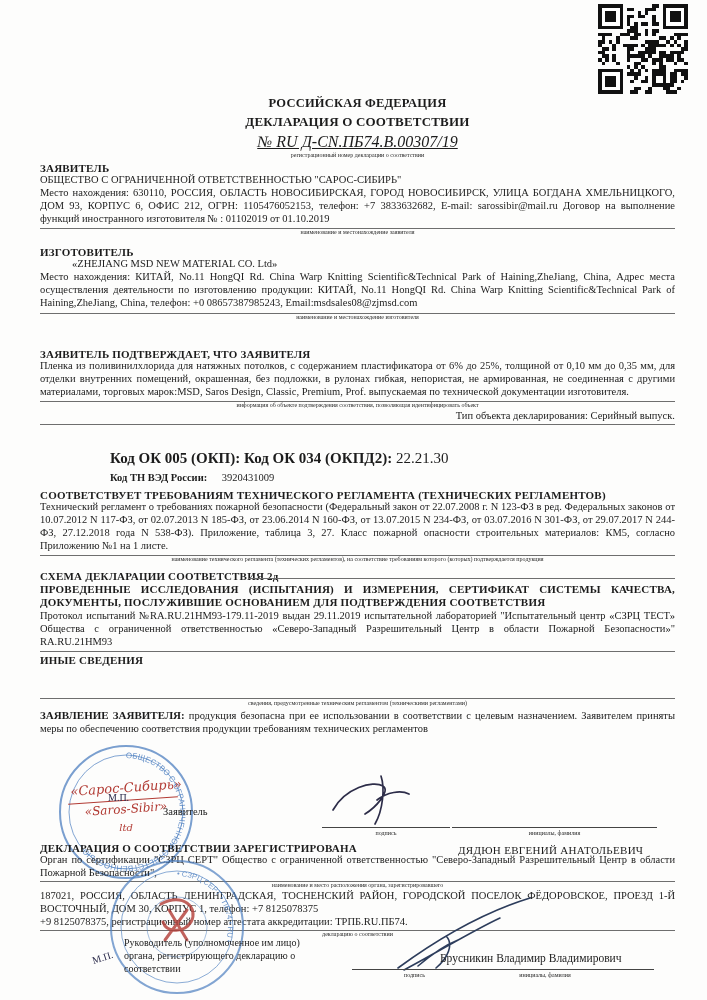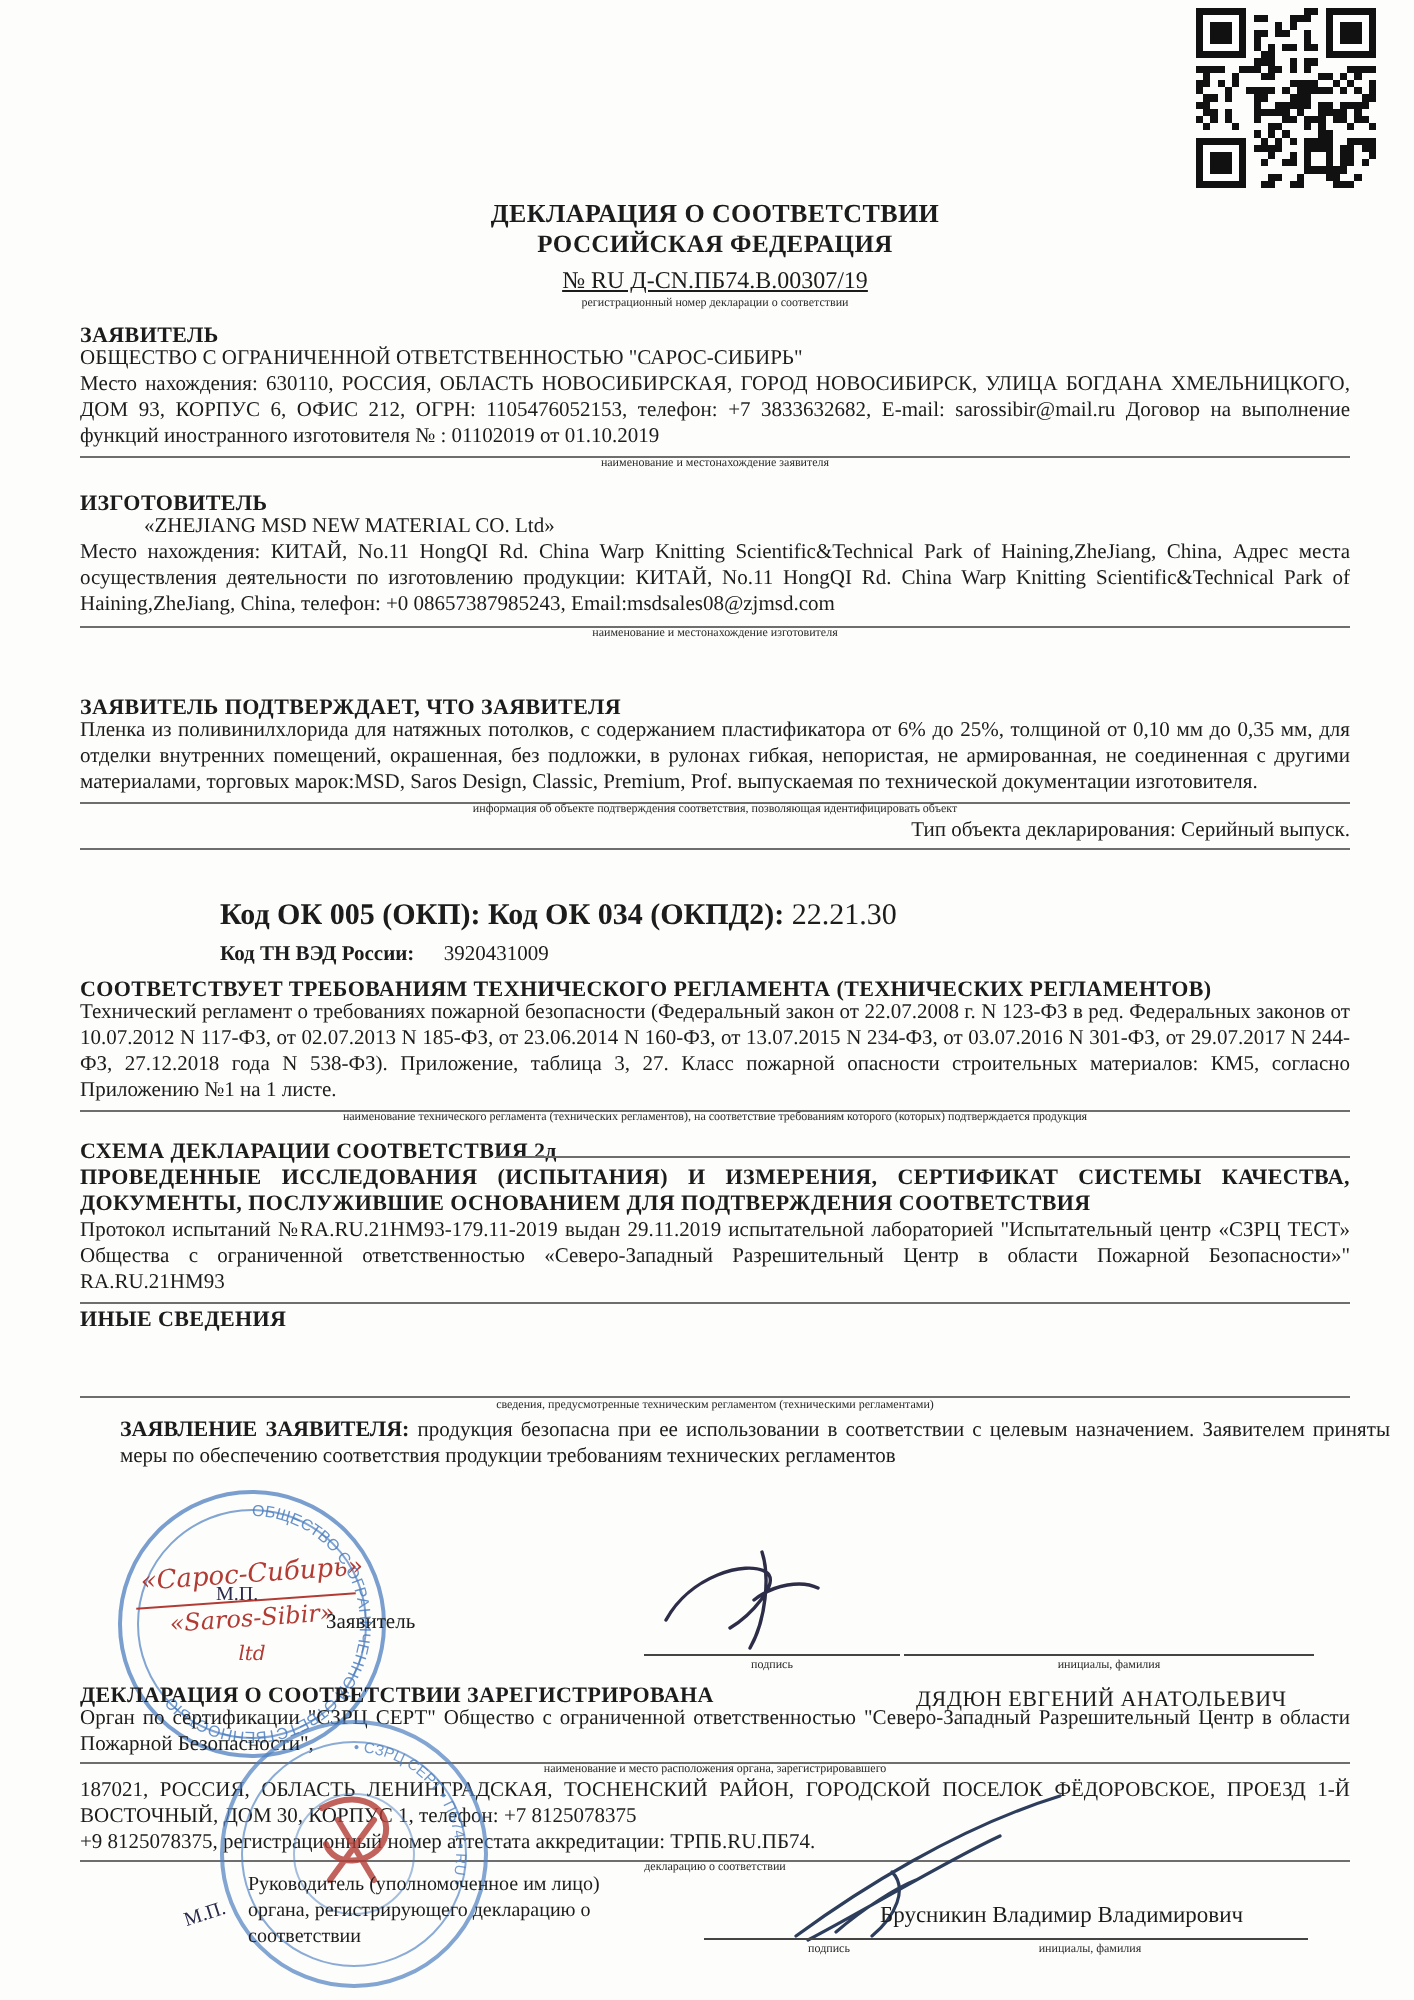--- a/index.html
+++ b/index.html
@@ -232,23 +232,23 @@
         <rect x="18" y="0" width="7" height="7" fill="#111"></rect>
         <rect x="19" y="1" width="5" height="5" fill="#fff"></rect>
         <rect x="20" y="2" width="3" height="3" fill="#111"></rect>
         <rect x="0" y="18" width="7" height="7" fill="#111"></rect>
         <rect x="1" y="19" width="5" height="5" fill="#fff"></rect>
         <rect x="2" y="20" width="3" height="3" fill="#111"></rect>
       </svg>
   </div>
 
   <div class="abs col center" style="top:96px;">
+    <div class="heading" style="font-size:12.5px;">РОССИЙСКАЯ ФЕДЕРАЦИЯ</div>
     <div class="heading" style="font-size:13px;margin-top:3px;">ДЕКЛАРАЦИЯ О СООТВЕТСТВИИ</div>
-    <div class="heading" style="font-size:12.5px;">РОССИЙСКАЯ ФЕДЕРАЦИЯ</div>
-    <div style="font-size:12px;margin-top:3px;"><span class="u">№ RU Д-CN.ПБ74.В.00307/19</span></div>
+    <div style="font-size:16px;margin-top:3px;font-style:italic;"><span class="u">№ RU Д-CN.ПБ74.В.00307/19</span></div>
     <div class="cap" style="margin-top:1px;">регистрационный номер декларации о соответствии</div>
   </div>
 
   <div class="abs col" style="top:162px;">
     <div class="heading">ЗАЯВИТЕЛЬ</div>
     <div class="body-text" style="text-align:left;">ОБЩЕСТВО С ОГРАНИЧЕННОЙ ОТВЕТСТВЕННОСТЬЮ "САРОС-СИБИРЬ"</div>
     <div class="body-text">Место нахождения: 630110, РОССИЯ, ОБЛАСТЬ НОВОСИБИРСКАЯ, ГОРОД НОВОСИБИРСК, УЛИЦА БОГДАНА ХМЕЛЬНИЦКОГО, ДОМ 93, КОРПУС 6, ОФИС 212, ОГРН: 1105476052153, телефон: +7 3833632682, E-mail: sarossibir@mail.ru  Договор на выполнение функций иностранного изготовителя № :  01102019  от 01.10.2019</div>
     <div class="rule" style="margin-top:2px;"></div>
     <div class="cap">наименование и местонахождение заявителя</div>
   </div>
@@ -293,21 +293,21 @@
 
   <div class="abs col" style="top:583px;">
     <div class="heading body-text b" style="font-size:11px;">ПРОВЕДЕННЫЕ ИССЛЕДОВАНИЯ (ИСПЫТАНИЯ) И ИЗМЕРЕНИЯ, СЕРТИФИКАТ СИСТЕМЫ КАЧЕСТВА, ДОКУМЕНТЫ, ПОСЛУЖИВШИЕ ОСНОВАНИЕМ ДЛЯ ПОДТВЕРЖДЕНИЯ СООТВЕТСТВИЯ</div>
     <div class="body-text" style="margin-top:1px;">Протокол испытаний №RA.RU.21НМ93-179.11-2019 выдан 29.11.2019  испытательной лабораторией "Испытательный центр «СЗРЦ ТЕСТ» Общества с ограниченной ответственностью «Северо-Западный Разрешительный Центр в области Пожарной Безопасности»" RA.RU.21НМ93</div>
     <div class="rule" style="margin-top:2px;"></div>
     <div class="heading" style="margin-top:2px;">ИНЫЕ СВЕДЕНИЯ</div>
   </div>
   <div class="abs rule col" style="top:698px;"></div>
   <div class="abs col cap" style="top:700px;">сведения, предусмотренные техническим регламентом (техническими регламентами)</div>
 
-  <div class="abs col body-text" style="top:709px;margin-left:20px;">
+  <div class="abs col body-text" style="top:709px;">
     <span class="b" style="font-size:11px;">ЗАЯВЛЕНИЕ ЗАЯВИТЕЛЯ:</span>
     <span>продукция    безопасна    при    ее    использовании в соответствии с целевым назначением.   Заявителем   приняты   меры   по обеспечению соответствия продукции требованиям технических регламентов</span>
   </div>
 
 
   <div class="abs" style="left:50px;top:742px;width:152px;height:140px;">
     <svg width="152" height="140" viewBox="0 0 152 140">
       <circle cx="76" cy="70" r="66" fill="none" stroke="#4d7fc0" stroke-width="2" opacity=".75"></circle>
       <circle cx="76" cy="70" r="57" fill="none" stroke="#4d7fc0" stroke-width="1" opacity=".7"></circle>
       <defs>

